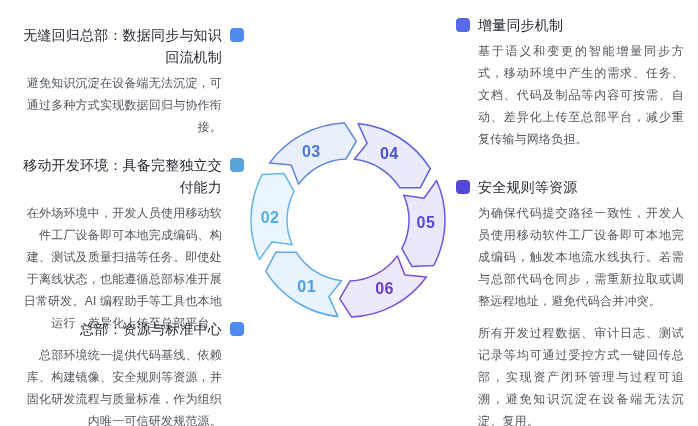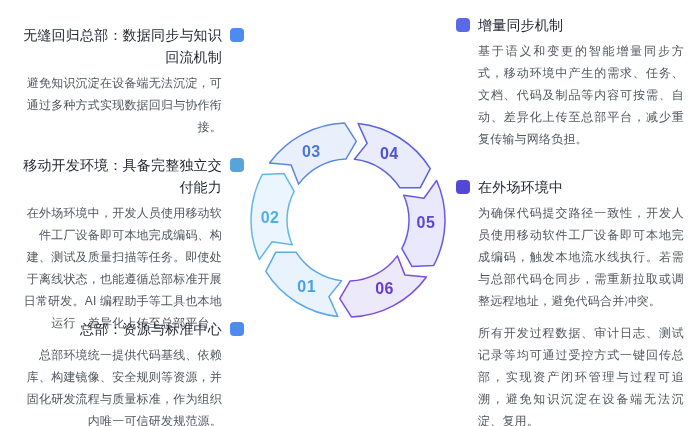--- a/index.html
+++ b/index.html
@@ -58,21 +58,21 @@
     <div class="title-row">
       <span class="bullet" style="background-color: rgb(90, 104, 236);"></span>
       <div class="sec-title">增量同步机制</div>
     </div>
     <div class="sec-body">基于语义和变更的智能增量同步方式，移动环境中产生的需求、任务、文档、代码及制品等内容可按需、自动、差异化上传至总部平台，减少重复传输与网络负担。</div>
   </div>
 
   <div class="block right" id="rb2">
     <div class="title-row">
       <span class="bullet" style="background-color: rgb(81, 72, 216);"></span>
-      <div class="sec-title">在外场环境中</div>
+      <div class="sec-title">安全规则等资源</div>
     </div>
     <div class="sec-body">为确保代码提交路径一致性，开发人员使用移动软件工厂设备即可本地完成编码，触发本地流水线执行。若需与总部代码仓同步，需重新拉取或调整远程地址，避免代码合并冲突。</div>
   </div>
 
   <div class="block right" id="rb3">
     <div class="sec-body">所有开发过程数据、审计日志、测试记录等均可通过受控方式一键回传总部，实现资产闭环管理与过程可追溯，避免知识沉淀在设备端无法沉淀、复用。</div>
   </div>
 
   <div id="cycle-wrap">
     <svg id="cycle-svg" width="208" height="208" viewBox="0 0 208 208">

